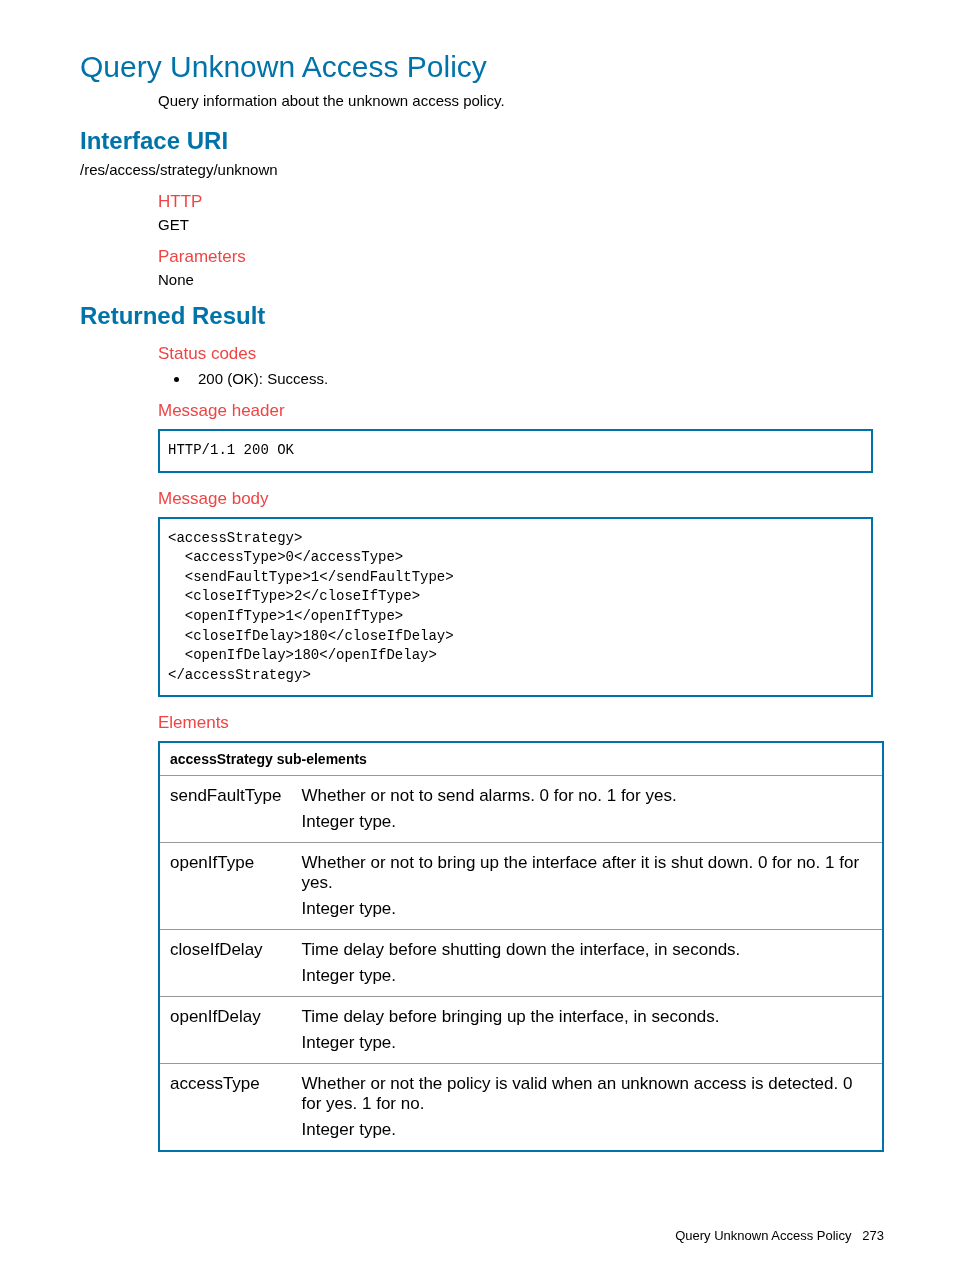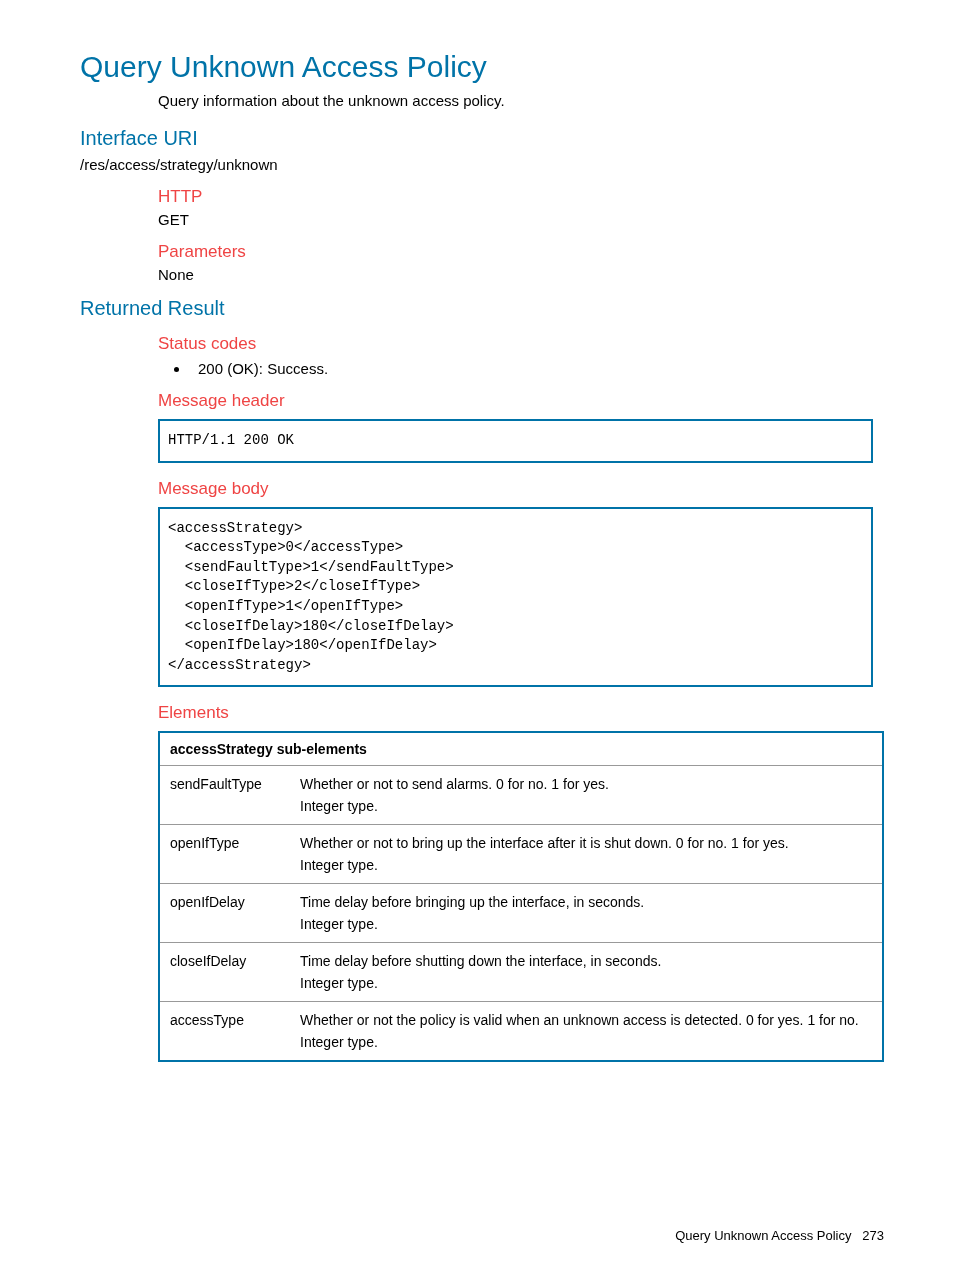--- a/index.html
+++ b/index.html
@@ -22,22 +22,22 @@
     font-weight: 300;
     font-size: 30px;
     margin: 0 0 8px 0;
   }
   .desc {
     margin-left: 78px;
     margin-bottom: 18px;
   }
   h2 {
     color: #0073a8;
-    font-weight: 400;
-    font-size: 20px;
+    font-weight: 700;
+    font-size: 24px;
     margin: 14px 0 6px 0;
   }
   .indent1 { margin-left: 78px; }
   h3 {
     color: #ef4444;
     font-weight: 400;
     font-size: 17px;
     margin: 14px 0 4px 0;
   }
   .plain {
@@ -65,21 +65,21 @@
     margin-top: 8px;
   }
   table.elements th {
     text-align: left;
     font-weight: bold;
     font-size: 14px;
     padding: 8px 10px;
     border-bottom: 1px solid #999;
   }
   table.elements td {
-    font-size: 14px;
+    font-size: 17px;
     padding: 10px 10px;
     vertical-align: top;
     border-bottom: 1px solid #999;
   }
   table.elements tr:last-child td { border-bottom: none; }
   table.elements td:first-child {
     width: 110px;
   }
   table.elements td .typ {
     display: block;
@@ -142,26 +142,26 @@
       </tr>
       <tr>
         <td>sendFaultType</td>
         <td><span>Whether or not to send alarms. 0 for no. 1 for yes.</span><span class="typ">Integer type.</span></td>
       </tr>
       <tr>
         <td>openIfType</td>
         <td><span>Whether or not to bring up the interface after it is shut down. 0 for no. 1 for yes.</span><span class="typ">Integer type.</span></td>
       </tr>
       <tr>
+        <td>closeIfDelay</td>
+        <td><span>Time delay before shutting down the interface, in seconds.</span><span class="typ">Integer type.</span></td>
+      </tr>
+      <tr>
         <td>openIfDelay</td>
         <td><span>Time delay before bringing up the interface, in seconds.</span><span class="typ">Integer type.</span></td>
-      </tr>
-      <tr>
-        <td>closeIfDelay</td>
-        <td><span>Time delay before shutting down the interface, in seconds.</span><span class="typ">Integer type.</span></td>
       </tr>
       <tr>
         <td>accessType</td>
         <td><span>Whether or not the policy is valid when an unknown access is detected. 0 for yes. 1 for no.</span><span class="typ">Integer type.</span></td>
       </tr>
     </tbody>
       </table>
   </div>
 
   <div class="footer">

